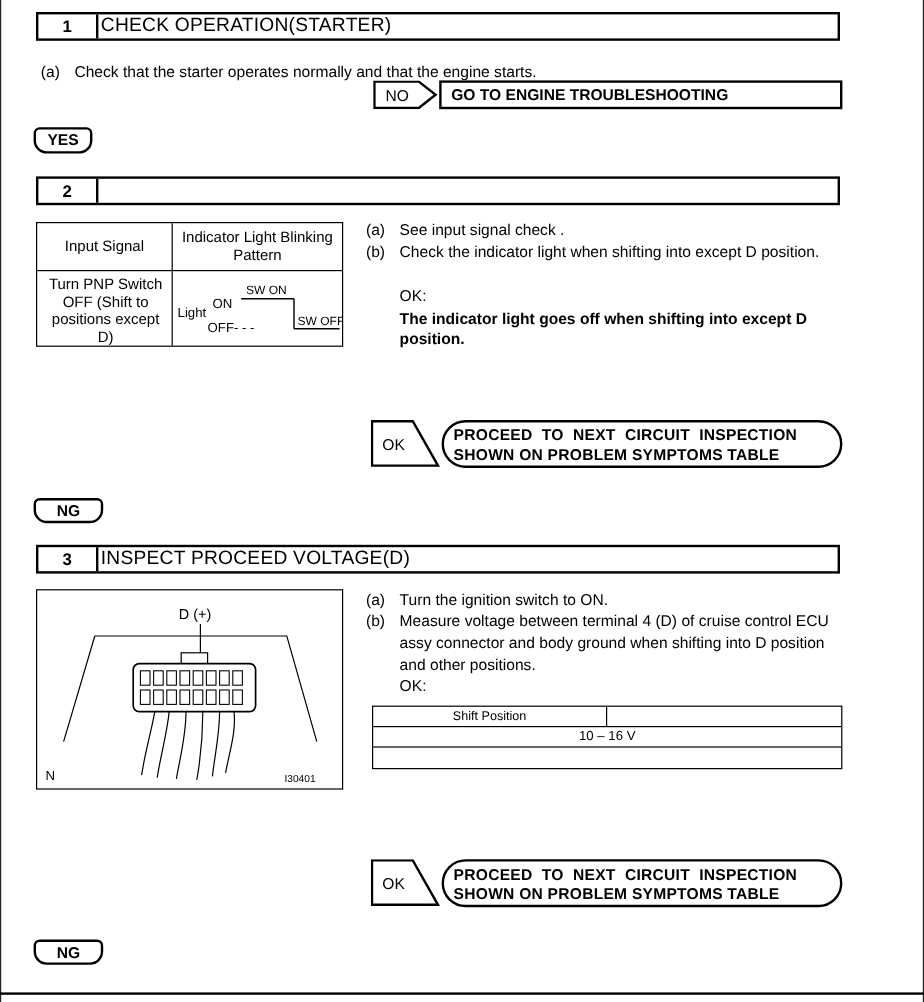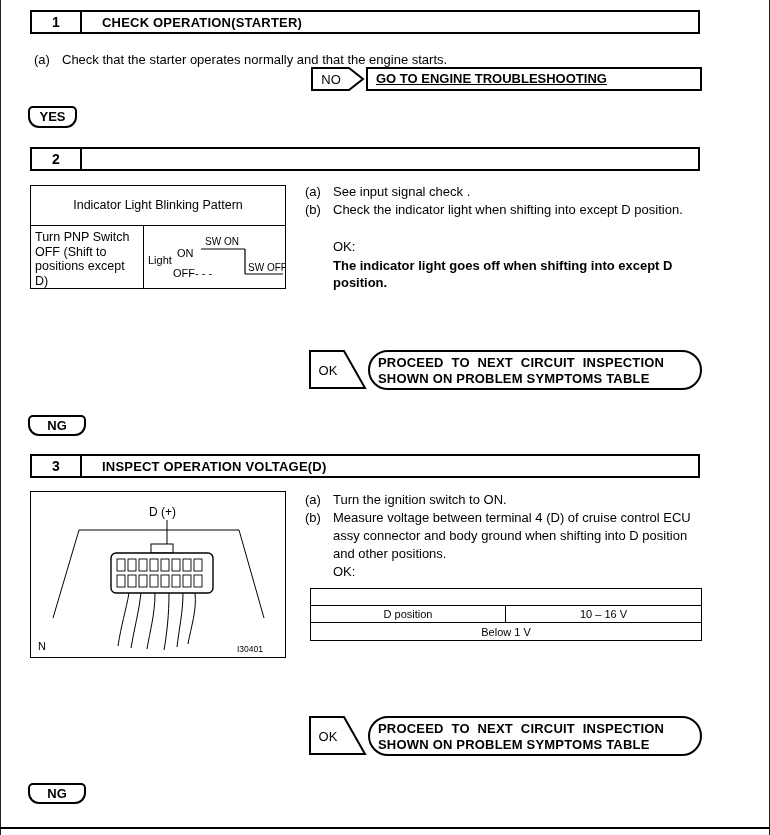--- a/index.html
+++ b/index.html
@@ -21,22 +21,22 @@
   .step-header {
     position: absolute; left: 30px; width: 670px; height: 24px;
     border: 2px solid #000; display: flex; align-items: stretch; background:#fff;
   }
   .step-num {
     width: 50px; flex: none; border-right: 2px solid #000;
     display: flex; align-items: center; justify-content: center;
     font-weight: bold; font-size: 14px;
   }
   .step-title {
-    display: flex; align-items: center; padding-left: 20px;
-    font-weight: bold; font-size: 13px; letter-spacing: 0.2px;
+    display: flex; align-items: center; padding-left: 2px;
+    font-weight: normal; font-size: 16px; letter-spacing: 0.2px;
   }
 
   .item-row { position: absolute; display: flex; line-height: 18px; }
   .item-label { width: 28px; flex: none; }
   .item-text { flex: 1; }
 
   .connector { position: absolute; }
   .connector svg { display: block; }
   .connector .lbl {
     position: absolute; top: 0; bottom: 0; display: flex;
@@ -61,21 +61,21 @@
   .sig-table { position: absolute; left: 30px; top: 185px; width: 256px; border: 1px solid #000; background:#fff; }
   .sig-row { display: flex; }
   .sig-row.hdr { height: 40px; border-bottom: 1px solid #000; }
   .sig-row.bdy { height: 62px; }
   .sig-c1 { width: 113px; flex: none; border-right: 1px solid #000; }
   .sig-c2 { flex: 1; }
   .sig-row.hdr .sig-c1, .sig-row.hdr .sig-c2 {
     display: flex; align-items: center; justify-content: center;
     text-align: center; font-size: 12.5px; line-height: 15px; padding: 0 6px;
   }
-  .sig-row.bdy .sig-c1 { font-size: 12.5px; line-height: 14.5px; padding: 4px 2px 0 4px; }
+  .sig-row.bdy .sig-c1 { font-size: 12.5px; line-height: 14.5px; padding: 4px 2px 0 4px; text-align: center; }
   .sig-row.bdy .sig-c2 { position: relative; }
 
   .figure-box { position: absolute; left: 30px; top: 491px; width: 256px; height: 167px; border: 1px solid #000; background: #fff; }
 
   .volt-table { position: absolute; left: 310px; top: 588px; width: 392px; border: 1px solid #000; background:#fff; }
   .vt-row { display: flex; height: 17px; border-bottom: 1px solid #000; }
   .vt-row:last-child { border-bottom: none; }
   .vt-c { display: flex; align-items: center; justify-content: center; font-size: 11px; }
   .vt-c.c1 { width: 195px; flex: none; border-right: 1px solid #000; }
   .vt-c.c2 { flex: 1; }
@@ -99,30 +99,31 @@
     <span class="item-label">(a)</span>
     <span class="item-text">Check that the starter operates normally and that the engine starts.</span>
   </div>
 
   <div class="connector" style="left:311px; top:67px; width:54px; height:24px;">
     <svg width="54" height="24" viewBox="0 0 54 24">
       <polygon points="1,1 38,1 52,12 38,23 1,23" fill="#ffffff" stroke="#000000" stroke-width="2"></polygon>
     </svg>
     <span class="lbl" style="left:0; width:40px;">NO</span>
   </div>
-  <div class="target-box single" style="left:366px; top:67px; width:336px; height:24px;text-decoration:underline;">GO TO ENGINE TROUBLESHOOTING</div>
+  <div class="target-box single" style="left:366px; top:67px; width:336px; height:24px;">GO TO ENGINE TROUBLESHOOTING</div>
 
   <div class="tab" style="left:28px; top:106px; width:49px; height:22px; line-height:18px;">YES</div>
 
   <div class="step-header" style="top:147px;">
     <div class="step-num">2</div>
   </div>
 
   <div class="sig-table">
     <div class="sig-row hdr">
+      <div class="sig-c1">Input Signal</div>
       <div class="sig-c2">Indicator Light Blinking Pattern</div>
     </div>
     <div class="sig-row bdy">
       <div class="sig-c1">Turn PNP Switch OFF (Shift to positions except D)</div>
       <div class="sig-c2">
         <svg width="140" height="60" viewBox="0 0 140 60" style="position:absolute; left:1px; top:1px;">
           <text x="3" y="37" font-size="11">Light</text>
           <text x="32" y="30" font-size="11">ON</text>
           <text x="60" y="18" font-size="10">SW ON</text>
           <text x="28" y="50" font-size="11">OFF- - -</text>
@@ -152,21 +153,21 @@
   </div>
   <div class="target-box double" style="left:368px; top:350px; width:334px; height:40px;">
     <span class="l1">PROCEED TO NEXT CIRCUIT INSPECTION</span>
     <span class="l2">SHOWN ON PROBLEM SYMPTOMS TABLE</span>
   </div>
 
   <div class="tab" style="left:28px; top:415px; width:58px; height:21px; line-height:17px;">NG</div>
 
   <div class="step-header" style="top:454px;">
     <div class="step-num">3</div>
-    <div class="step-title">INSPECT OPERATION VOLTAGE(D)</div>
+    <div class="step-title">INSPECT PROCEED VOLTAGE(D)</div>
   </div>
 
   <div class="figure-box">
     <svg width="254" height="165" viewBox="0 0 254 165">
       <text x="118" y="24" font-size="12">D (+)</text>
       <line x1="136" y1="28" x2="136" y2="56" stroke="#000" stroke-width="1"></line>
       <path d="M48,38 L208,38 L233,126 M48,38 L22,126" fill="none" stroke="#000" stroke-width="1"></path>
       <rect x="120" y="52" width="22" height="9" fill="#fff" stroke="#000" stroke-width="1"></rect>
       <rect x="80" y="61" width="102" height="40" rx="5" fill="#fff" stroke="#000" stroke-width="1.4"></rect>
       <g stroke="#000" stroke-width="0.9" fill="none">
@@ -205,27 +206,26 @@
     <span class="item-text">Turn the ignition switch to ON.</span>
   </div>
   <div class="item-row" style="left:305px; top:509px; width:398px;">
     <span class="item-label">(b)</span>
     <span class="item-text">Measure voltage between terminal 4 (D) of cruise control ECU assy connector and body ground when shifting into D position and other positions.</span>
   </div>
   <div class="ok-heading" style="left:333px; top:563px;">OK:</div>
 
   <div class="volt-table">
     <div class="vt-row hdr">
+      <div class="vt-c c1">Shift Position</div>
     </div>
     <div class="vt-row">
-      <div class="vt-c c1">D position</div>
       <div class="vt-c c2">10 – 16 V</div>
     </div>
     <div class="vt-row">
-      <div class="vt-c c2">Below 1 V</div>
     </div>
   </div>
 
   <div class="connector" style="left:309px; top:716px; width:58px; height:40px;">
     <svg width="58" height="40" viewBox="0 0 58 40">
       <polygon points="1,1 35,1 56,38 1,38" fill="#ffffff" stroke="#000000" stroke-width="2"></polygon>
     </svg>
     <span class="lbl" style="left:2px; width:34px;">OK</span>
   </div>
   <div class="target-box double" style="left:368px; top:716px; width:334px; height:40px;">

